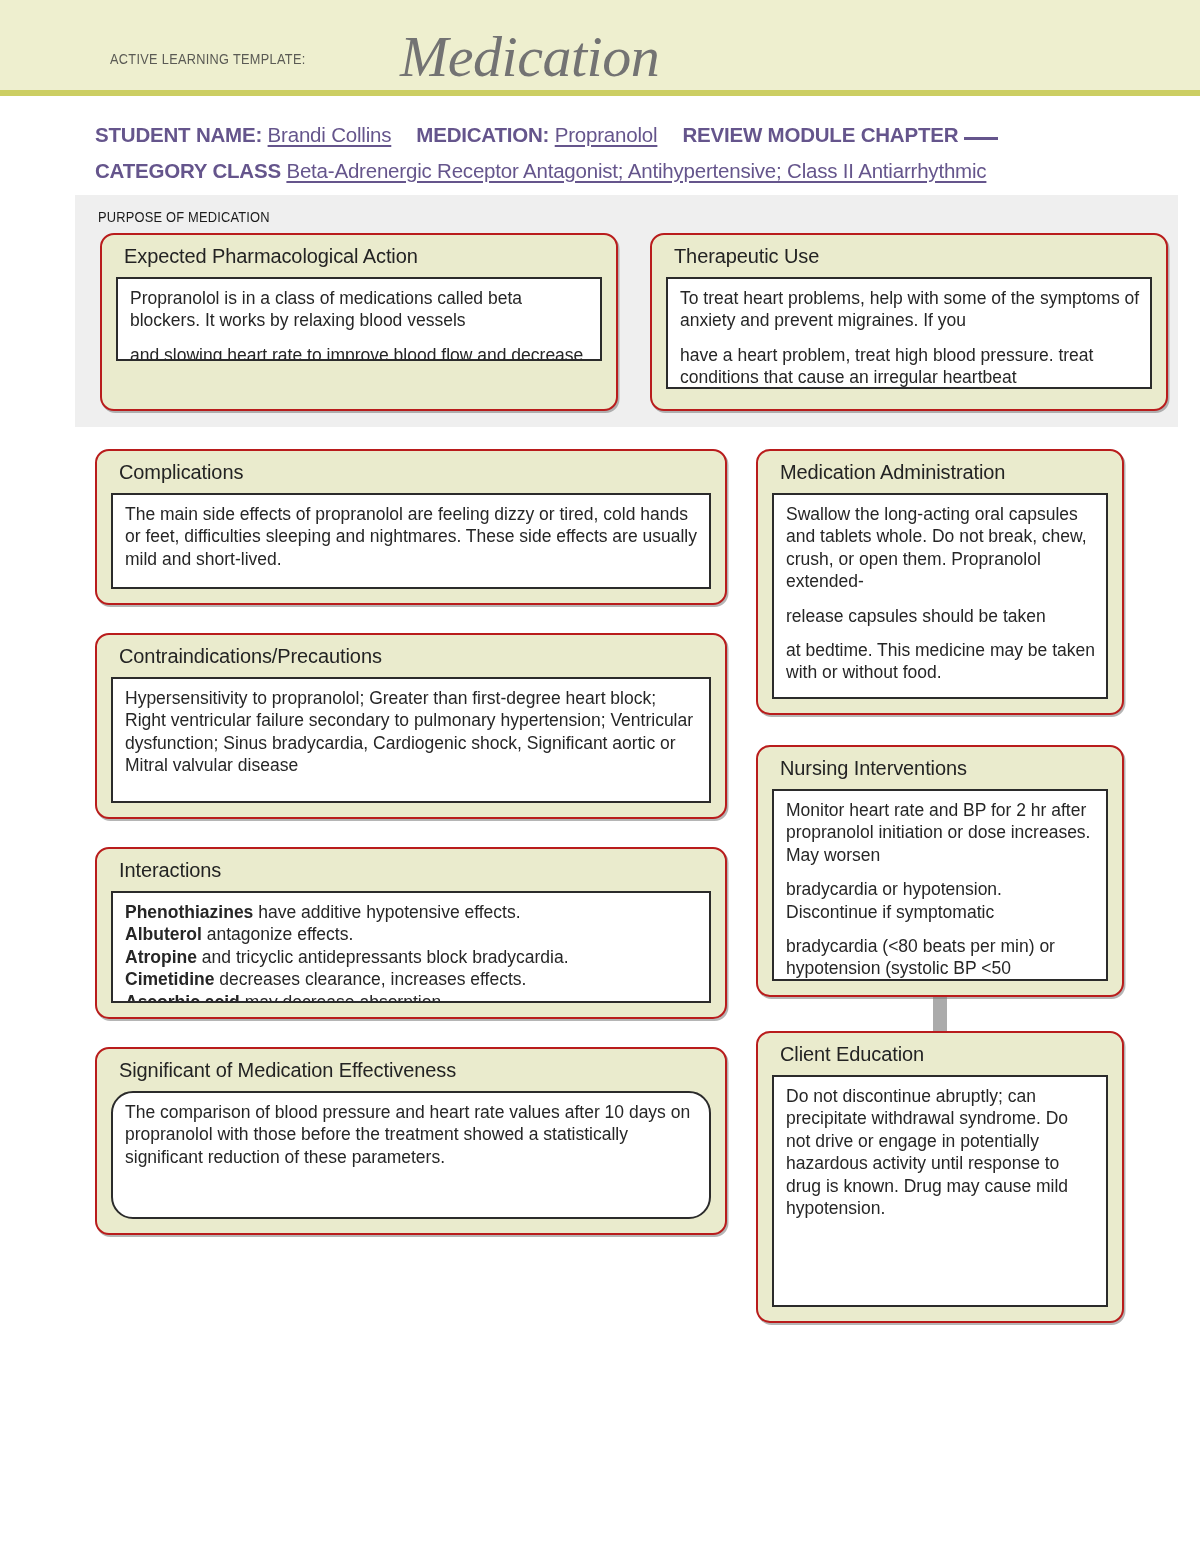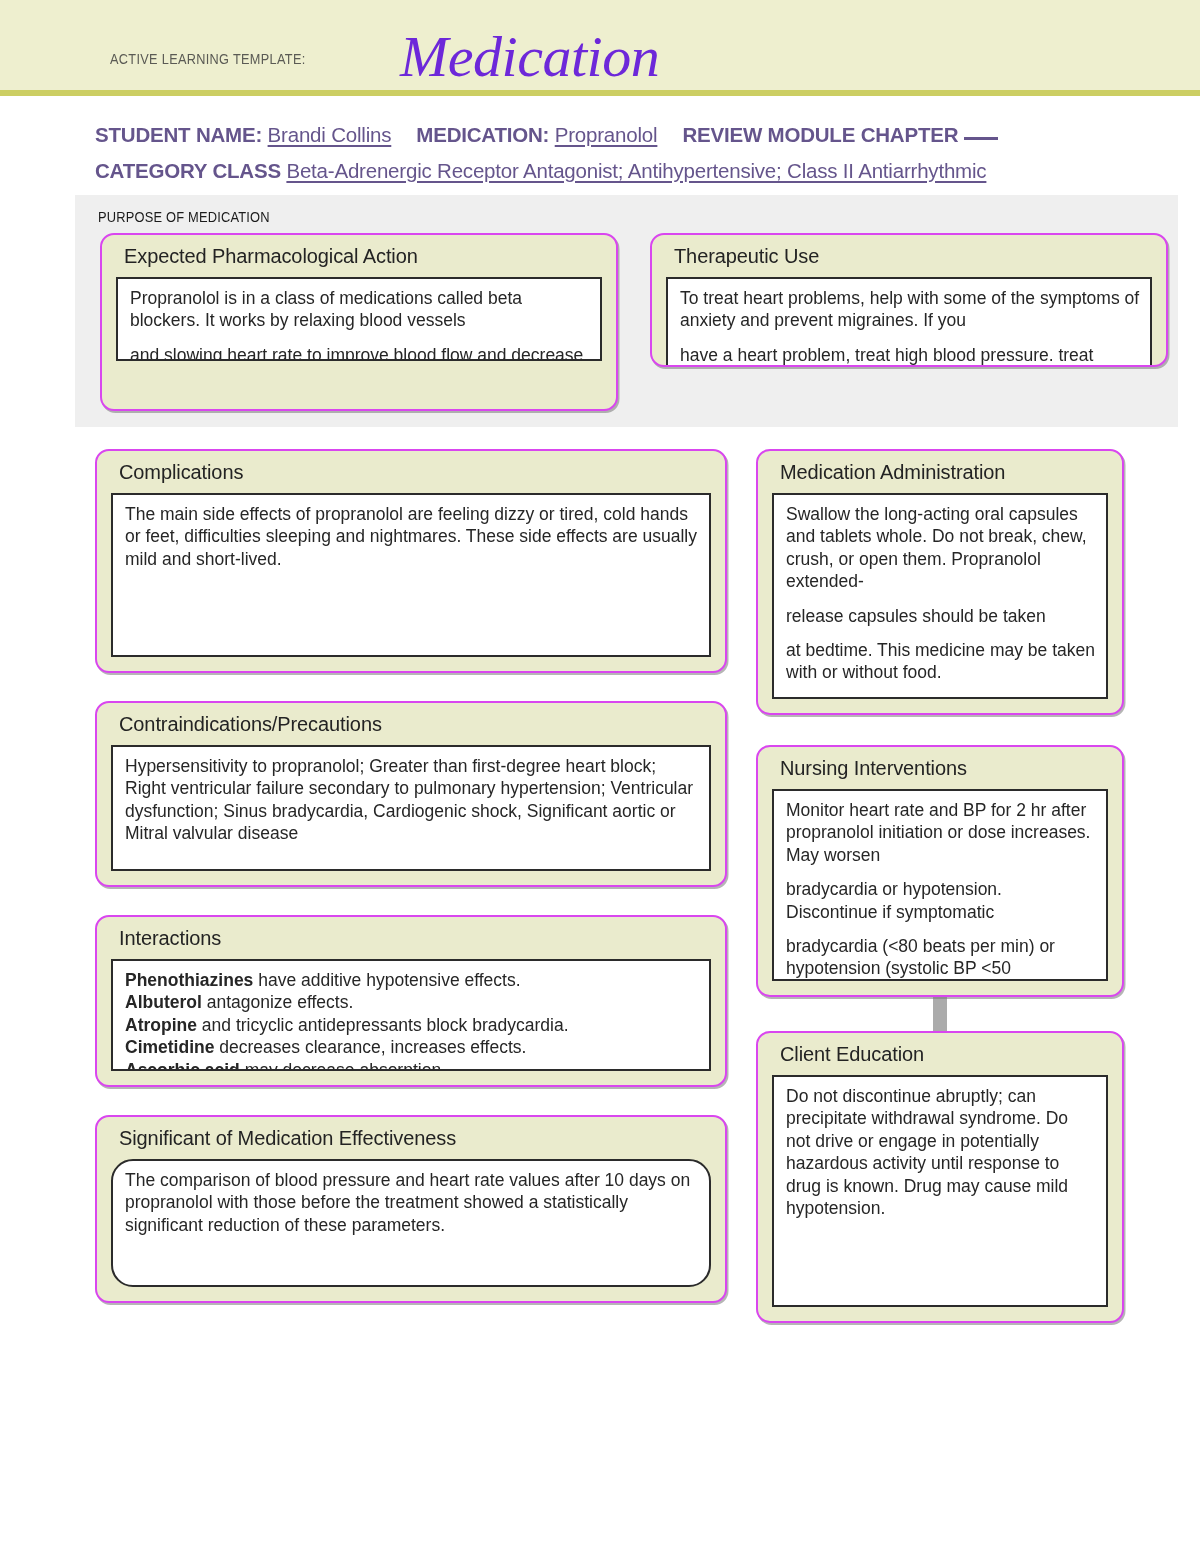--- a/index.html
+++ b/index.html
@@ -44,21 +44,21 @@
     left: 110px;
     bottom: 22px;
   }
   .header-title {
     position: absolute;
     left: 400px;
     bottom: 4px;
     font-family: "Liberation Serif", serif;
     font-style: italic;
     font-size: 58px;
-    color: #6d28d9;
+    color: #737373;
     letter-spacing: -0.5px;
     line-height: 1;
     margin-top: 18px;
   }
 
   
   .identity {
     padding: 28px 0 0 95px;
   }
   .id-line {
@@ -102,21 +102,21 @@
   .purpose-row {
     display: flex;
     gap: 32px;
     padding: 0 10px 0 25px;
   }
   .purpose-row .card { flex: 1 1 0; }
 
   
   .card {
     background: #EAEBCD;
-    border: 2px solid #d946ef;
+    border: 2px solid #b91c1c;
     border-radius: 14px;
     box-shadow: 1.5px 2px 0 rgba(120,120,120,0.55);
     box-sizing: border-box;
     overflow: hidden;
     position: relative;
   }
   .card-title {
     font-size: 20px;
     color: #232323;
     padding: 10px 0 9px 22px;
@@ -148,25 +148,25 @@
     align-items: flex-start;
   }
   .col-left { width: 632px; flex: none; }
   .col-right { width: 368px; flex: none; }
 
   .col-left .card { margin-bottom: 28px; }
   .col-right .card { margin-bottom: 30px; }
 
   
   #card-epa      { height: 178px; }
-  #card-tu       { height: 134px; }
+  #card-tu       { height: 178px; }
   #card-epa .card-body { height: 84px; }
   #card-tu  .card-body { height: 112px; }
 
-  #card-complications .card-body   { height: 164px; }
+  #card-complications .card-body   { height: 96px; }
   #card-contraindications .card-body { height: 126px; }
   #card-interactions .card-body    { height: 112px; }
   #card-evaluation .card-body      { height: 128px; border-radius: 22px; }
 
   #card-admin .card-body           { height: 206px; }
   #card-nursing .card-body         { height: 192px; }
   #card-education .card-body       { height: 232px; }
 
   #card-nursing { margin-bottom: 0; }
 

